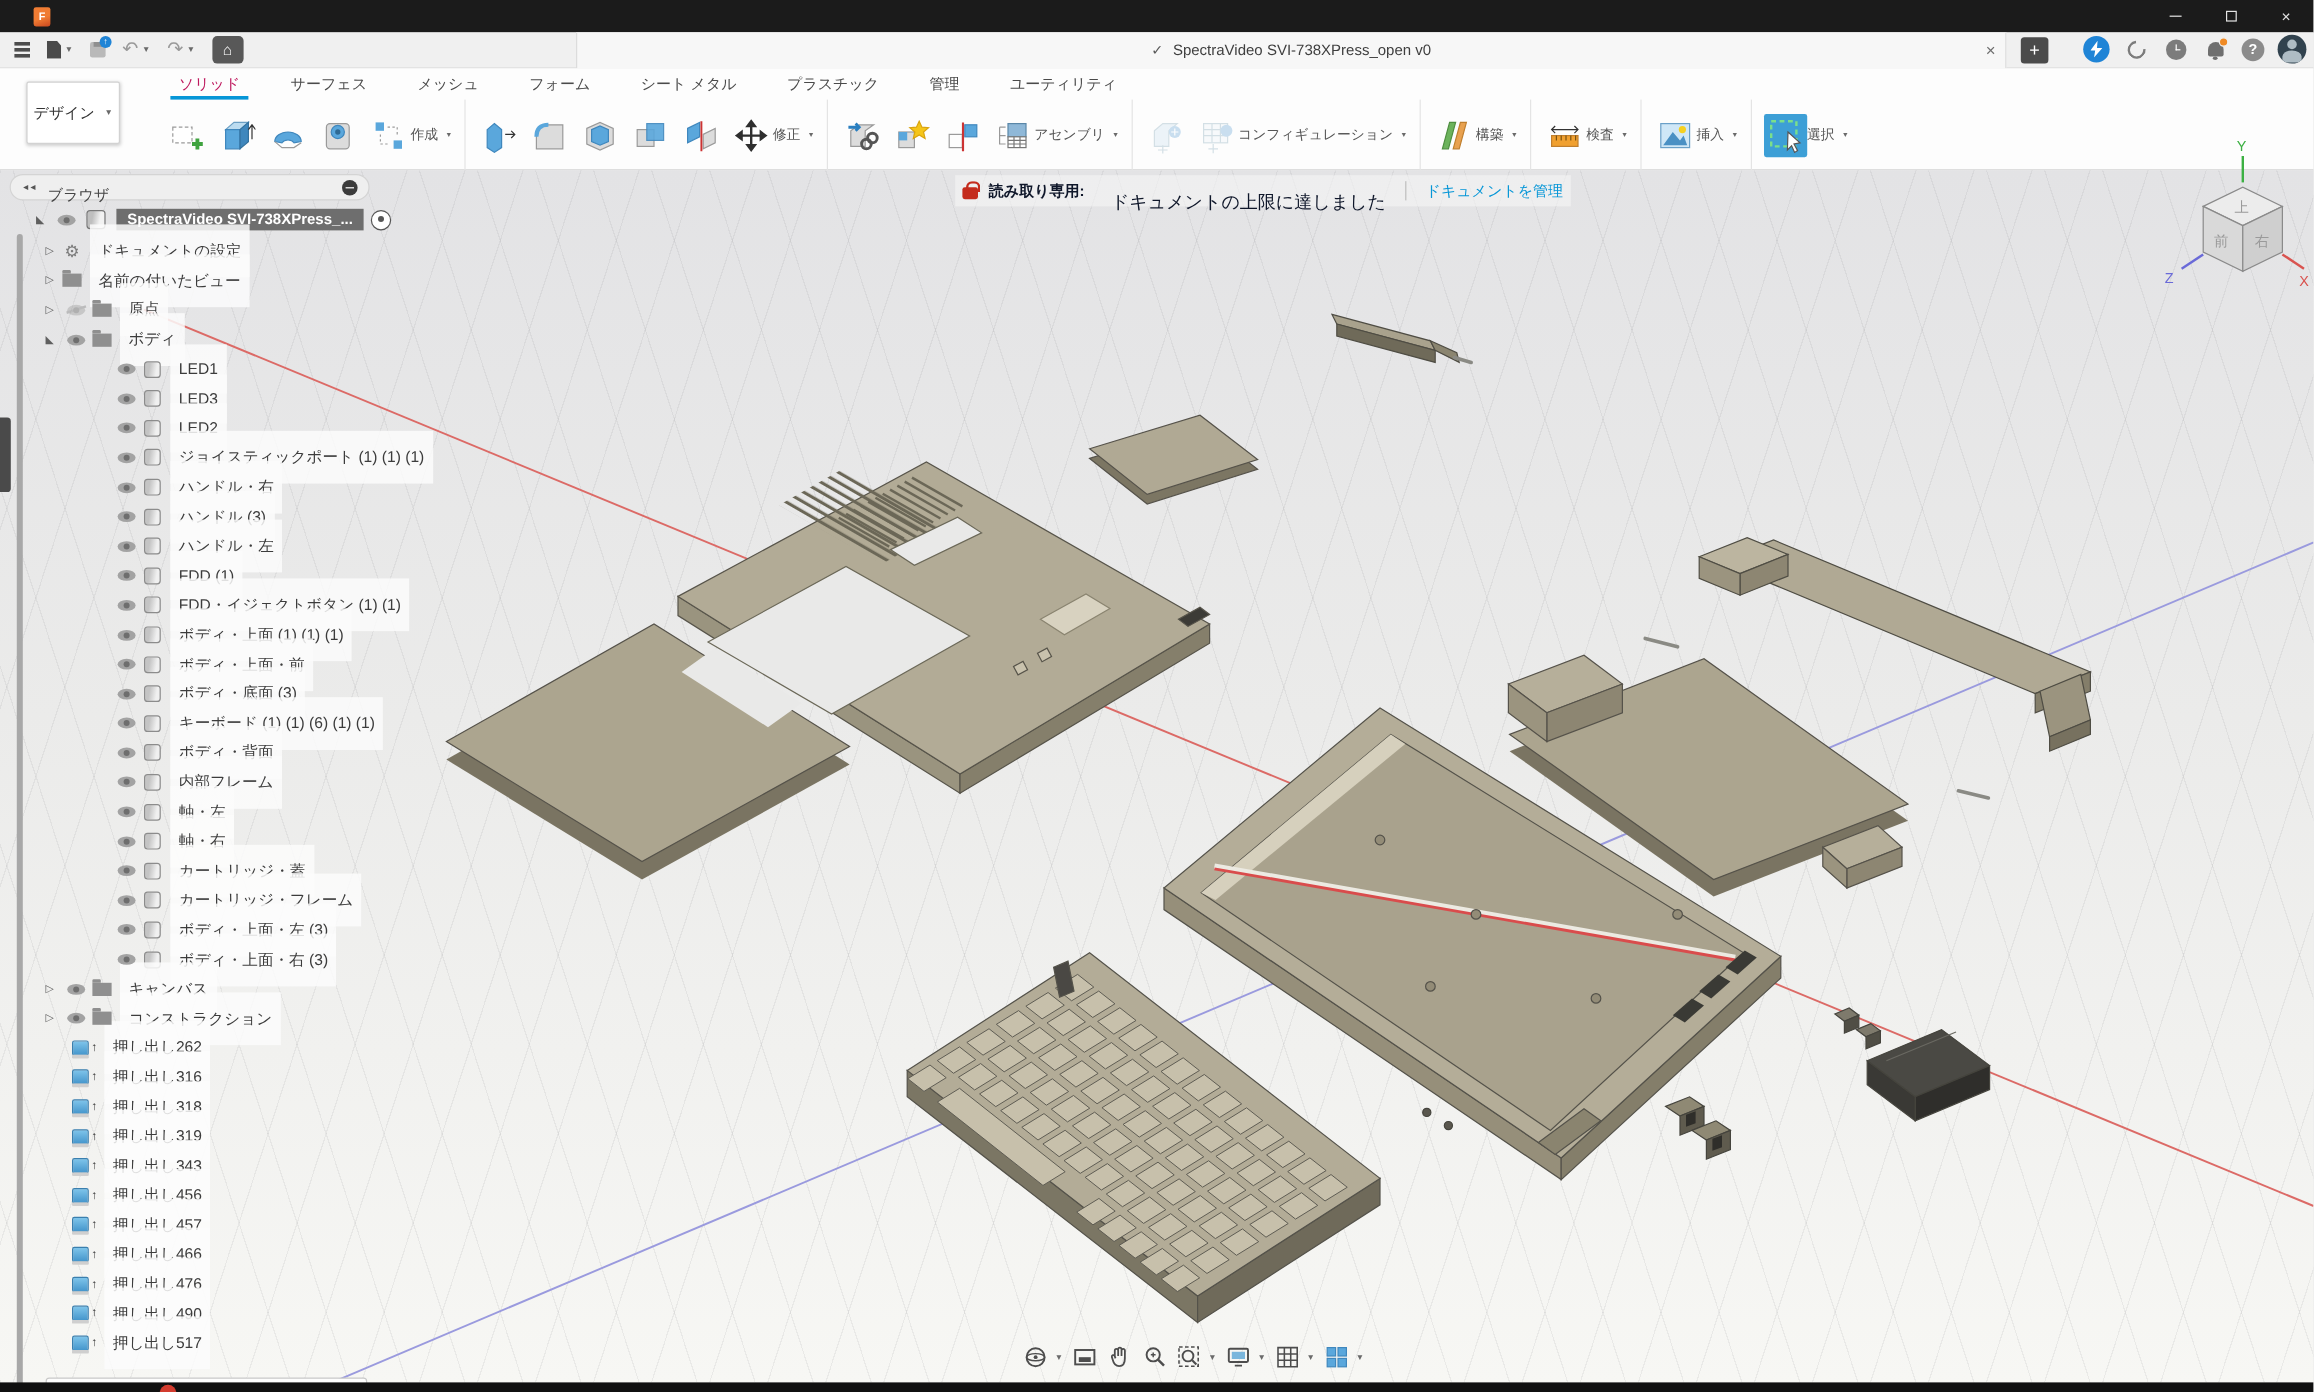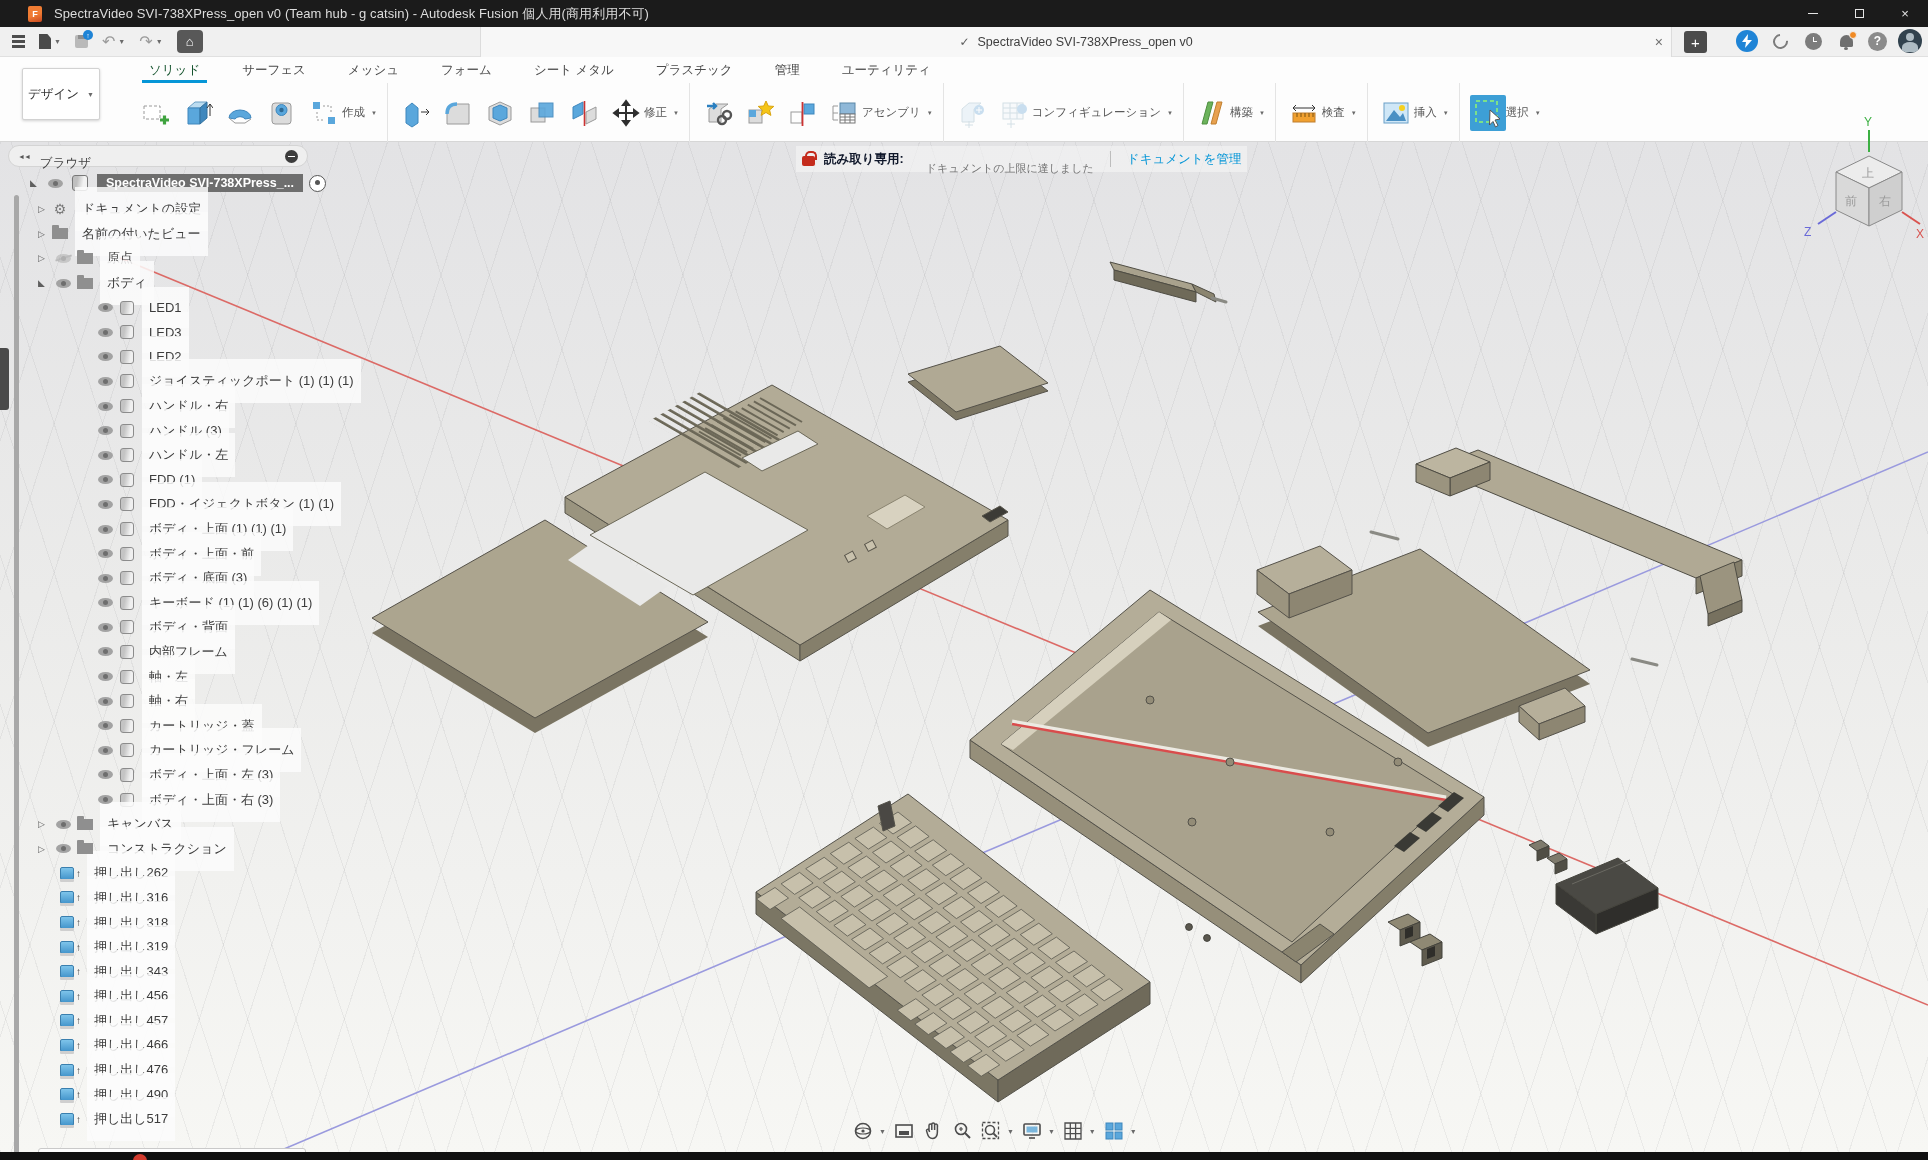--- a/index.html
+++ b/index.html
@@ -49,21 +49,21 @@
   .hic.help{background:#8b8b8b;border-radius:50%;width:19px;height:19px;color:#fff;font-size:12px;font-weight:bold;}
   .avatar{width:24px;height:24px;border-radius:50%;background:#31424e;position:relative;overflow:hidden;}
   .avatar:before{content:"";position:absolute;left:8px;top:4px;width:8px;height:8px;border-radius:50%;background:#aebcc4;}
   .avatar:after{content:"";position:absolute;left:4px;top:13px;width:16px;height:10px;border-radius:50% 50% 0 0;background:#aebcc4;}
 
   
   .ribbon{position:absolute;left:0;top:57px;width:1928px;height:85px;background:#fdfdfd;border-bottom:1px solid #d6d6d6;}
   .wsbtn{position:absolute;left:22px;top:11px;width:78px;height:52px;background:#fff;border:1px solid #d2d2d2;border-radius:2px;box-shadow:0 1px 3px rgba(0,0,0,.18);display:flex;align-items:center;justify-content:center;gap:5px;font-size:12.5px;color:#333;}
   .rtabs{position:absolute;left:128px;top:0;display:flex;height:26px;}
   .rtab{padding:0 21px;display:flex;align-items:center;font-size:12.5px;color:#4a4a4a;position:relative;}
-  .rtab.active{color:#14532d;}
+  .rtab.active{color:#be185d;}
   .rtab.active:after{content:"";position:absolute;left:14px;right:14px;bottom:0;height:3px;background:#0696d7;}
   .rbody{position:absolute;left:128px;top:26px;display:flex;align-items:stretch;height:59px;}
   .rgroup{display:flex;flex-direction:row;align-items:center;padding:0 10px;border-right:1px solid #e4e4e4;}
   .rgroup:last-child{border-right:none;}
   .ricons{display:flex;align-items:center;gap:6px;height:42px;}
   .ribtn{width:36px;height:36px;display:flex;align-items:center;justify-content:center;border-radius:2px;}
   .ribtn.sel{background:#3d9fd6;}
   .ribtn.dis{opacity:.35;}
   .rlabel{height:17px;display:flex;align-items:center;gap:3px;font-size:11.5px;color:#555;}
   .rlabel .caret{font-size:6px;}
@@ -74,21 +74,21 @@
      repeating-linear-gradient(108deg,rgba(120,120,125,.10) 0 1px,transparent 1px 46px),
      repeating-linear-gradient(72deg,rgba(120,120,125,.10) 0 1px,transparent 1px 46px),
      linear-gradient(180deg,#e3e3e5 0%,#ebebea 45%,#f7f7f4 100%);}
   .scene{position:absolute;left:0;top:-142px;}
 
   
   .warnbar{position:absolute;left:796px;top:146px;height:26px;display:flex;align-items:center;background:rgba(244,244,244,.65);padding:0 6px;}
   .lock{width:13px;height:10px;background:#c42b1c;border-radius:2px;position:relative;margin-right:9px;margin-top:4px;}
   .lock:before{content:"";position:absolute;left:2.5px;top:-5px;width:8px;height:7px;border:2px solid #c42b1c;border-bottom:none;border-radius:5px 5px 0 0;}
   .warnbar .wp{font-weight:bold;color:#0f172a;font-size:12.5px;}
-  .warnbar .wm{color:#737373;font-size:11px;margin-left:22px;margin-top:18px;}
+  .warnbar .wm{color:#0f172a;font-size:15px;margin-left:22px;margin-top:18px;}
   .warnbar .sep{width:1px;height:16px;background:#bdbdbd;margin:0 16px;}
   .warnbar a{color:#0696d7;font-size:12.5px;text-decoration:none;}
 
   
   .browser{position:absolute;left:8px;top:145px;width:300px;}
   .bheader{height:22px;background:#efefef;border:1px solid #d4d4d4;border-radius:12px;display:flex;align-items:center;padding:0 9px;color:#444;}
   .bheader .coll{font-size:7px;color:#555;letter-spacing:-1px;}
   .bheader .btitle{margin-left:10px;font-size:12.5px;margin-top:14px;}
   .bheader .bmin{margin-left:auto;width:13px;height:13px;border-radius:50%;background:#3c3c3c;position:relative;}
   .bheader .bmin:after{content:"";position:absolute;left:3px;top:6px;width:7px;height:1.5px;background:#fff;}
@@ -130,21 +130,20 @@
   .commentbar{position:absolute;left:38px;top:1148px;width:268px;height:26px;background:#fdfdfd;border:1px solid #c9c9c9;border-radius:3px;display:flex;align-items:center;padding:0 10px;color:#666;font-size:12.5px;}
   .commentbar .plus{margin-left:auto;width:14px;height:14px;border-radius:50%;background:#3c3c3c;color:#fff;font-size:11px;line-height:14px;text-align:center;}
   .taskstrip{position:absolute;left:0;top:1152px;width:1928px;height:8px;background:#101010;overflow:hidden;}
   .taskstrip .reddot{position:absolute;left:133px;top:2px;width:14px;height:14px;border-radius:50%;background:#d23b2e;}
 </style>
 </head>
 <body>
 
 <div class="titlebar">
   <div class="fusion-logo">F</div>
-  <div class="ttext">SpectraVideo SVI-738XPress_open v0 (Team hub - g catsin) - Autodesk Fusion 個人用(商用利用不可)</div>
   <div class="winbtns">
     <div class="winbtn min">
         <i></i>
       </div>
     <div class="winbtn max">
         <i></i>
       </div>
     <div class="winbtn">×</div>
   </div>
 </div>

